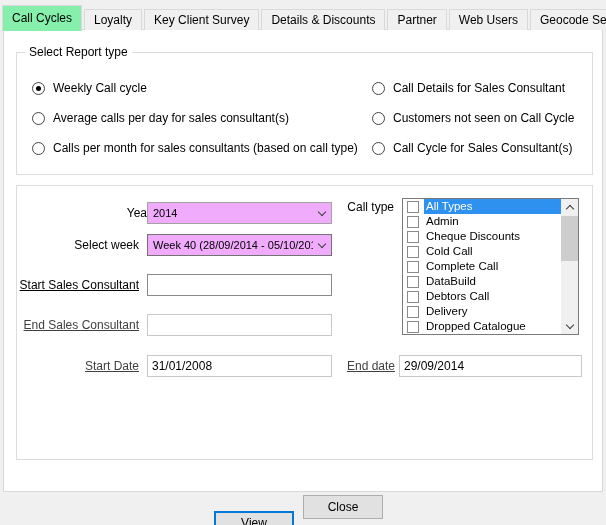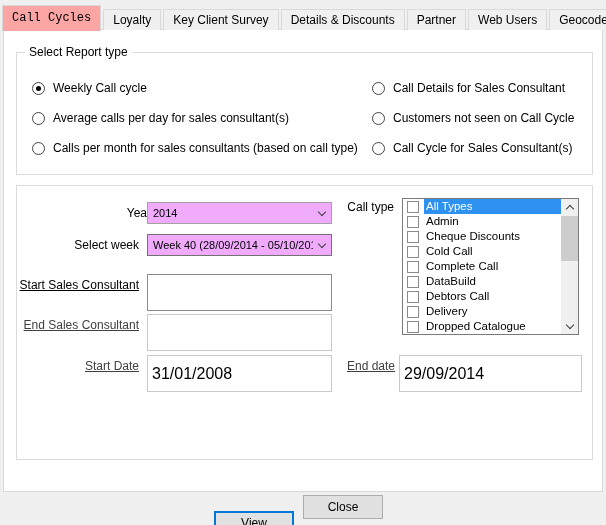--- a/index.html
+++ b/index.html
@@ -4,21 +4,21 @@
 <style>
   * { box-sizing: border-box; margin: 0; padding: 0; }
   html,body { width:606px; height:525px; }
   body { font-family: "Liberation Sans", sans-serif; font-size: 12px; color:#000; }
   #app { position:relative; width:606px; height:525px; background:#f0f0f0; overflow:hidden; }
 
   
   .tabstrip { position:absolute; left:2px; top:3px; height:27px; display:flex; align-items:flex-end; z-index:3; }
   .tab { height:21px; line-height:20px; padding:0 9px; background:#f0f0f0;
          border:1px solid #d9d9d9; border-bottom:none; margin-right:2px; white-space:nowrap; cursor:default; }
-  .tab.active { height:26px; line-height:25px; background:#fca5a5; margin-bottom:-1px; z-index:4; position:relative;font-family:Liberation Mono, monospace; }
+  .tab.active { height:26px; line-height:25px; background:#86efac; margin-bottom:-1px; z-index:4; position:relative; }
 
   .tabpage { position:absolute; left:3px; top:29px; width:600px; height:463px;
              background:#fff; border:1px solid #d9d9d9; }
 
   
   .groupbox { position:absolute; border:1px solid #dcdcdc; background:#fff; }
   .gb1 { left:12px; top:22px; width:577px; height:123px; }
   .gb2 { left:12px; top:155px; width:577px; height:275px; }
   .legend { position:absolute; top:-8px; left:8px; background:#fff; padding:0 4px; white-space:nowrap; }
 
@@ -36,21 +36,21 @@
   .combo { position:absolute; height:22px; background:#f0abfc; display:flex; align-items:center; cursor:default; }
   .combo .ctext { flex:1; overflow:hidden; white-space:nowrap; padding-left:5px; font-size:11px; }
   .combo .carrow { flex:0 0 18px; display:flex; align-items:center; justify-content:center; }
   .combo.year { border:1px solid #a3a3a3; }
   .combo.week { border:1px solid #737373; }
 
   .chev { width:6px; height:6px; border-right:1.4px solid #3c3c3c; border-bottom:1.4px solid #3c3c3c; }
   .chev.down { transform: rotate(45deg); margin-top:-3px; }
   .chev.up   { transform: rotate(-135deg); margin-bottom:-3px; }
 
-  .tinput { position:absolute; height:37px; font-family:"Liberation Sans",sans-serif; font-size:16px;
+  .tinput { position:absolute; height:22px; font-family:"Liberation Sans",sans-serif; font-size:12px;
             padding:0 4px; background:#fff; color:#000; outline:none; }
   .tinput.enabled  { border:1px solid #8a8a8a; }
   .tinput.dimmed   { border:1px solid #c9c9c9; }
 
   
   .listbox { position:absolute; left:385px; top:12px; width:177px; height:137px;
              border:1px solid #7a7a7a; background:#fff; display:flex; }
   .litems { flex:1; overflow:hidden; }
   .litem { height:15px; display:flex; align-items:center; cursor:default;justify-content:center; }
   .lcheck { width:12px; height:12px; border:1px solid #8a8a8a; background:#fff; flex:0 0 auto; margin:0 5px 0 4px; }

